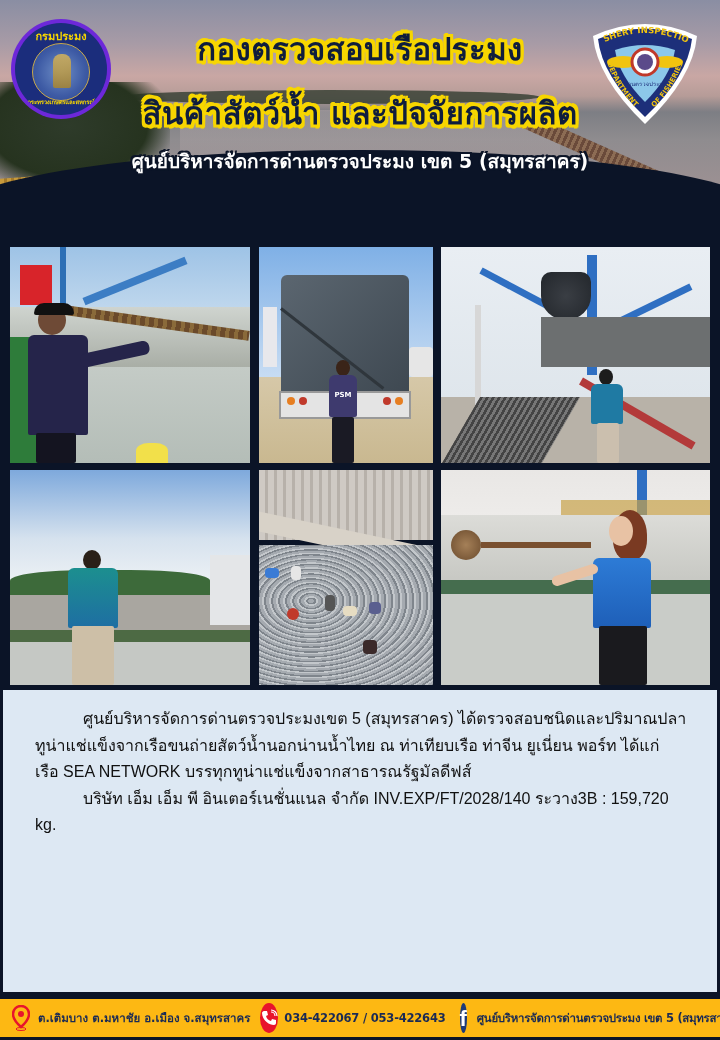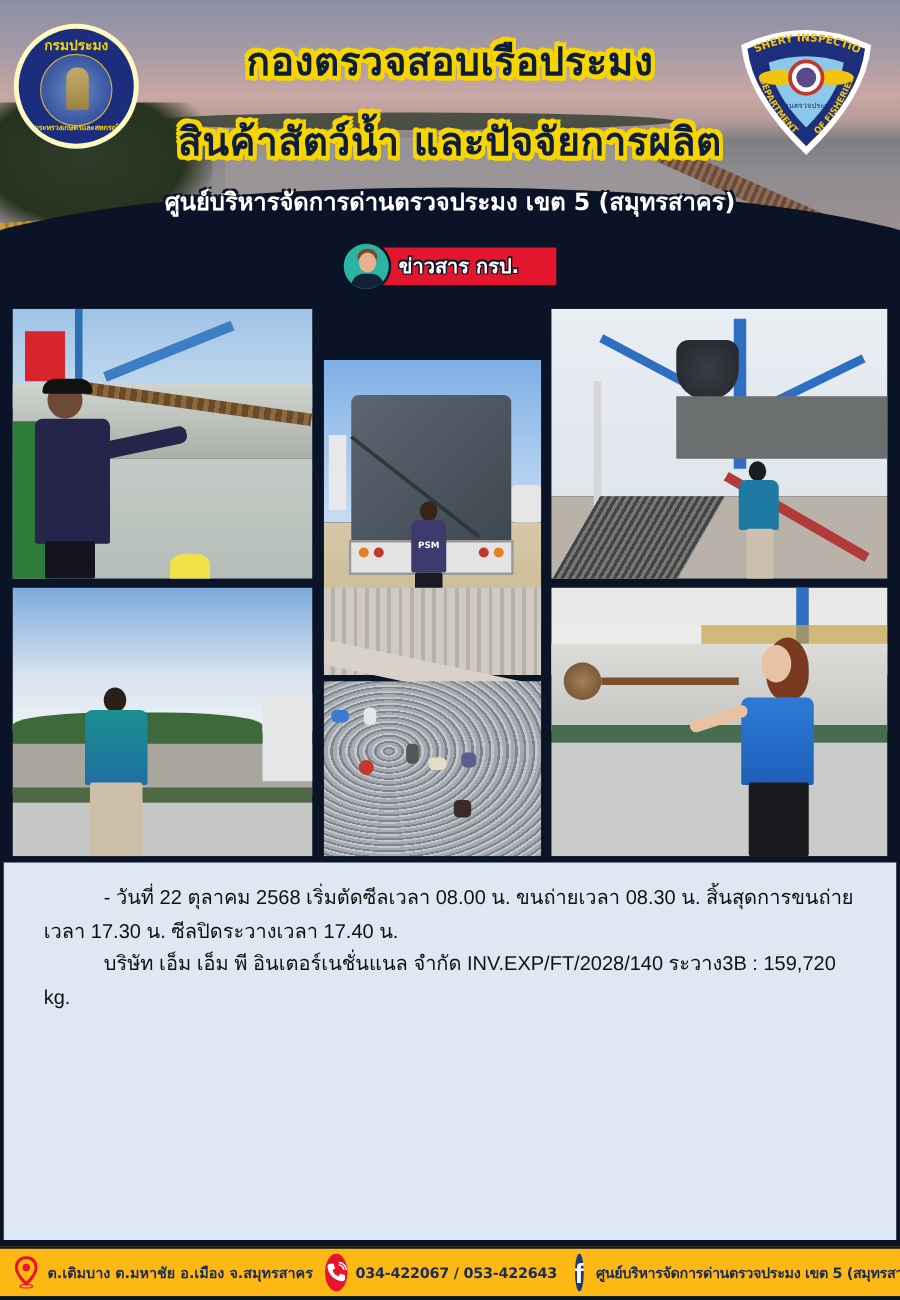--- a/index.html
+++ b/index.html
@@ -56,21 +56,21 @@
   .title-line-2 { top: 88px; font-size: 31px; }
 
   .subtitle {
     position: absolute; left: 0; top: 146px; width: 720px; text-align: center;
     color: #ffffff; font-weight: bold; font-size: 19px;
     text-shadow: -2px -2px 0 #0b1427, 2px -2px 0 #0b1427, -2px 2px 0 #0b1427, 2px 2px 0 #0b1427;
   }
 
   .logo-left {
     position: absolute; left: 11px; top: 19px; width: 100px; height: 100px; border-radius: 50%;
-    background: #fef9c3; padding: 4px;
+    background: #6d28d9; padding: 4px;
   }
   .logo-left .inner {
     width: 100%; height: 100%; border-radius: 50%; background: #1b2d7c;
     position: relative; overflow: hidden;
   }
   .logo-left .seal {
     position: absolute; left: 17px; top: 20px; width: 58px; height: 58px; border-radius: 50%;
     background: radial-gradient(circle, #6f8fc6 0%, #3e5ba5 60%, #2b4590 100%);
     border: 1px solid #c9a94a;
   }
@@ -116,21 +116,21 @@
     background: #e3162e; color: #fff; font-weight: bold; font-size: 16px;
     line-height: 30px; padding-left: 14px;
     text-shadow: -1px -1px 0 #0b1427, 1px -1px 0 #0b1427, -1px 1px 0 #0b1427, 1px 1px 0 #0b1427;
   }
 
   
   .photo {
     position: absolute; overflow: hidden;
   }
   .p1 { left: 10px;  top: 247px; width: 240px; height: 216px; }
-  .p2 { left: 259px; top: 247px; width: 174px; height: 263px; margin-top: 41px; }
+  .p2 { left: 259px; top: 247px; width: 174px; height: 263px; }
   .p3 { left: 441px; top: 247px; width: 269px; height: 216px; }
   .p4 { left: 10px;  top: 470px; width: 240px; height: 215px; }
   .p5 { left: 259px; top: 470px; width: 174px; height: 215px; }
   .p6 { left: 441px; top: 470px; width: 269px; height: 215px; }
 
   .sky { position: absolute; left: 0; top: 0; width: 100%; }
   .shape { position: absolute; }
 
   
   .person .head { position: absolute; border-radius: 50%; }
@@ -215,28 +215,20 @@
       </text>
       <path id="arcRight" d="M64 96 Q90 74 100 40" fill="none"></path>
       <text font-size="7" font-weight="bold" fill="#f1c40f" font-family="DejaVu Sans, sans-serif">
         <textPath href="#arcRight" startOffset="50%" text-anchor="middle">OF FISHERIES</textPath>
       </text>
     </svg>
   </div>
 
   <div class="subtitle">ศูนย์บริหารจัดการด่านตรวจประมง เขต 5 (สมุทรสาคร)</div>
 
-  <div class="news-badge">
-    <div class="avatar">
-      <div class="hair"></div>
-      <div class="head"></div>
-      <div class="body"></div>
-    </div>
-    <div class="label">ข่าวสาร กรป.</div>
-  </div>
 </div>
 
 <div class="photo p1" title="Inspector in dark jacket and cap sealing a chain on a vessel hatch">
   <div class="sky" style="height:80px;background:linear-gradient(180deg,#9ec3e6,#c9ddef);"></div>
   <div class="shape" style="left:10px;top:18px;width:32px;height:40px;background:#d8242a;"></div>
   <div class="shape" style="left:50px;top:0;width:6px;height:120px;background:#2d6fb5;"></div>
   <div class="shape" style="left:70px;top:30px;width:110px;height:8px;background:#3c7dc4;transform:rotate(-22deg);"></div>
   <div class="shape" style="left:0;top:60px;width:240px;height:60px;background:linear-gradient(180deg,#cfd4cf,#a9aea6);"></div>
   <div class="shape" style="left:40px;top:70px;width:200px;height:10px;background:repeating-linear-gradient(90deg,#6b4a2a 0 5px,#8a6a3a 5px 9px);transform:rotate(8deg);"></div>
   <div class="shape" style="left:0;top:120px;width:240px;height:96px;background:linear-gradient(180deg,#c4cbc6,#b4bdb7);"></div>
@@ -328,21 +320,21 @@
   <div class="person">
     <div class="shape" style="left:172px;top:40px;width:34px;height:50px;background:#7a3a22;border-radius:50% 50% 40% 40%;"></div>
     <div class="head" style="left:168px;top:46px;width:24px;height:30px;background:#e8c2a4;"></div>
     <div class="torso" style="left:152px;top:88px;width:58px;height:70px;background:linear-gradient(180deg,#2d7bd6,#1e5fb8);"></div>
     <div class="shape" style="left:110px;top:100px;width:48px;height:10px;background:#e8c2a4;border-radius:5px;transform:rotate(-18deg);"></div>
     <div class="legs" style="left:158px;top:156px;width:48px;height:59px;background:#1a1a1e;"></div>
   </div>
 </div>
 
 <div class="text-panel">
-  <p class="indent">- วันที่ 22 ตุลาคม 2568 เริ่มตัดซีลเวลา 08.00 น. ขนถ่ายเวลา 08.30 น. สิ้นสุดการขนถ่ายเวลา 17.30 น. ซีลปิดระวางเวลา 17.40 น.</p>
+  <p class="indent">ศูนย์บริหารจัดการด่านตรวจประมงเขต 5 (สมุทรสาคร) ได้ตรวจสอบชนิดและปริมาณปลาทูน่าแช่แข็งจากเรือขนถ่ายสัตว์น้ำนอกน่านน้ำไทย ณ ท่าเทียบเรือ ท่าจีน ยูเนี่ยน พอร์ท ได้แก่ เรือ SEA NETWORK บรรทุกทูน่าแช่แข็งจากสาธารณรัฐมัลดีฟส์</p>
   <p class="indent">บริษัท เอ็ม เอ็ม พี อินเตอร์เนชั่นแนล จำกัด INV.EXP/FT/2028/140 ระวาง3B : 159,720 kg.</p>
 </div>
 
 <div class="footer">
   <span class="pin">
     <svg width="18" height="26" viewBox="0 0 18 26">
       <path d="M9 1 C4 1 1 5 1 9 C1 15 9 22 9 22 C9 22 17 15 17 9 C17 5 14 1 9 1 Z" fill="#fdb813" stroke="#e8142c" stroke-width="2.5"></path>
       <circle cx="9" cy="9" r="3" fill="#e8142c"></circle>
       <ellipse cx="9" cy="24" rx="5" ry="1.5" fill="none" stroke="#e8142c" stroke-width="1"></ellipse>
     </svg>

